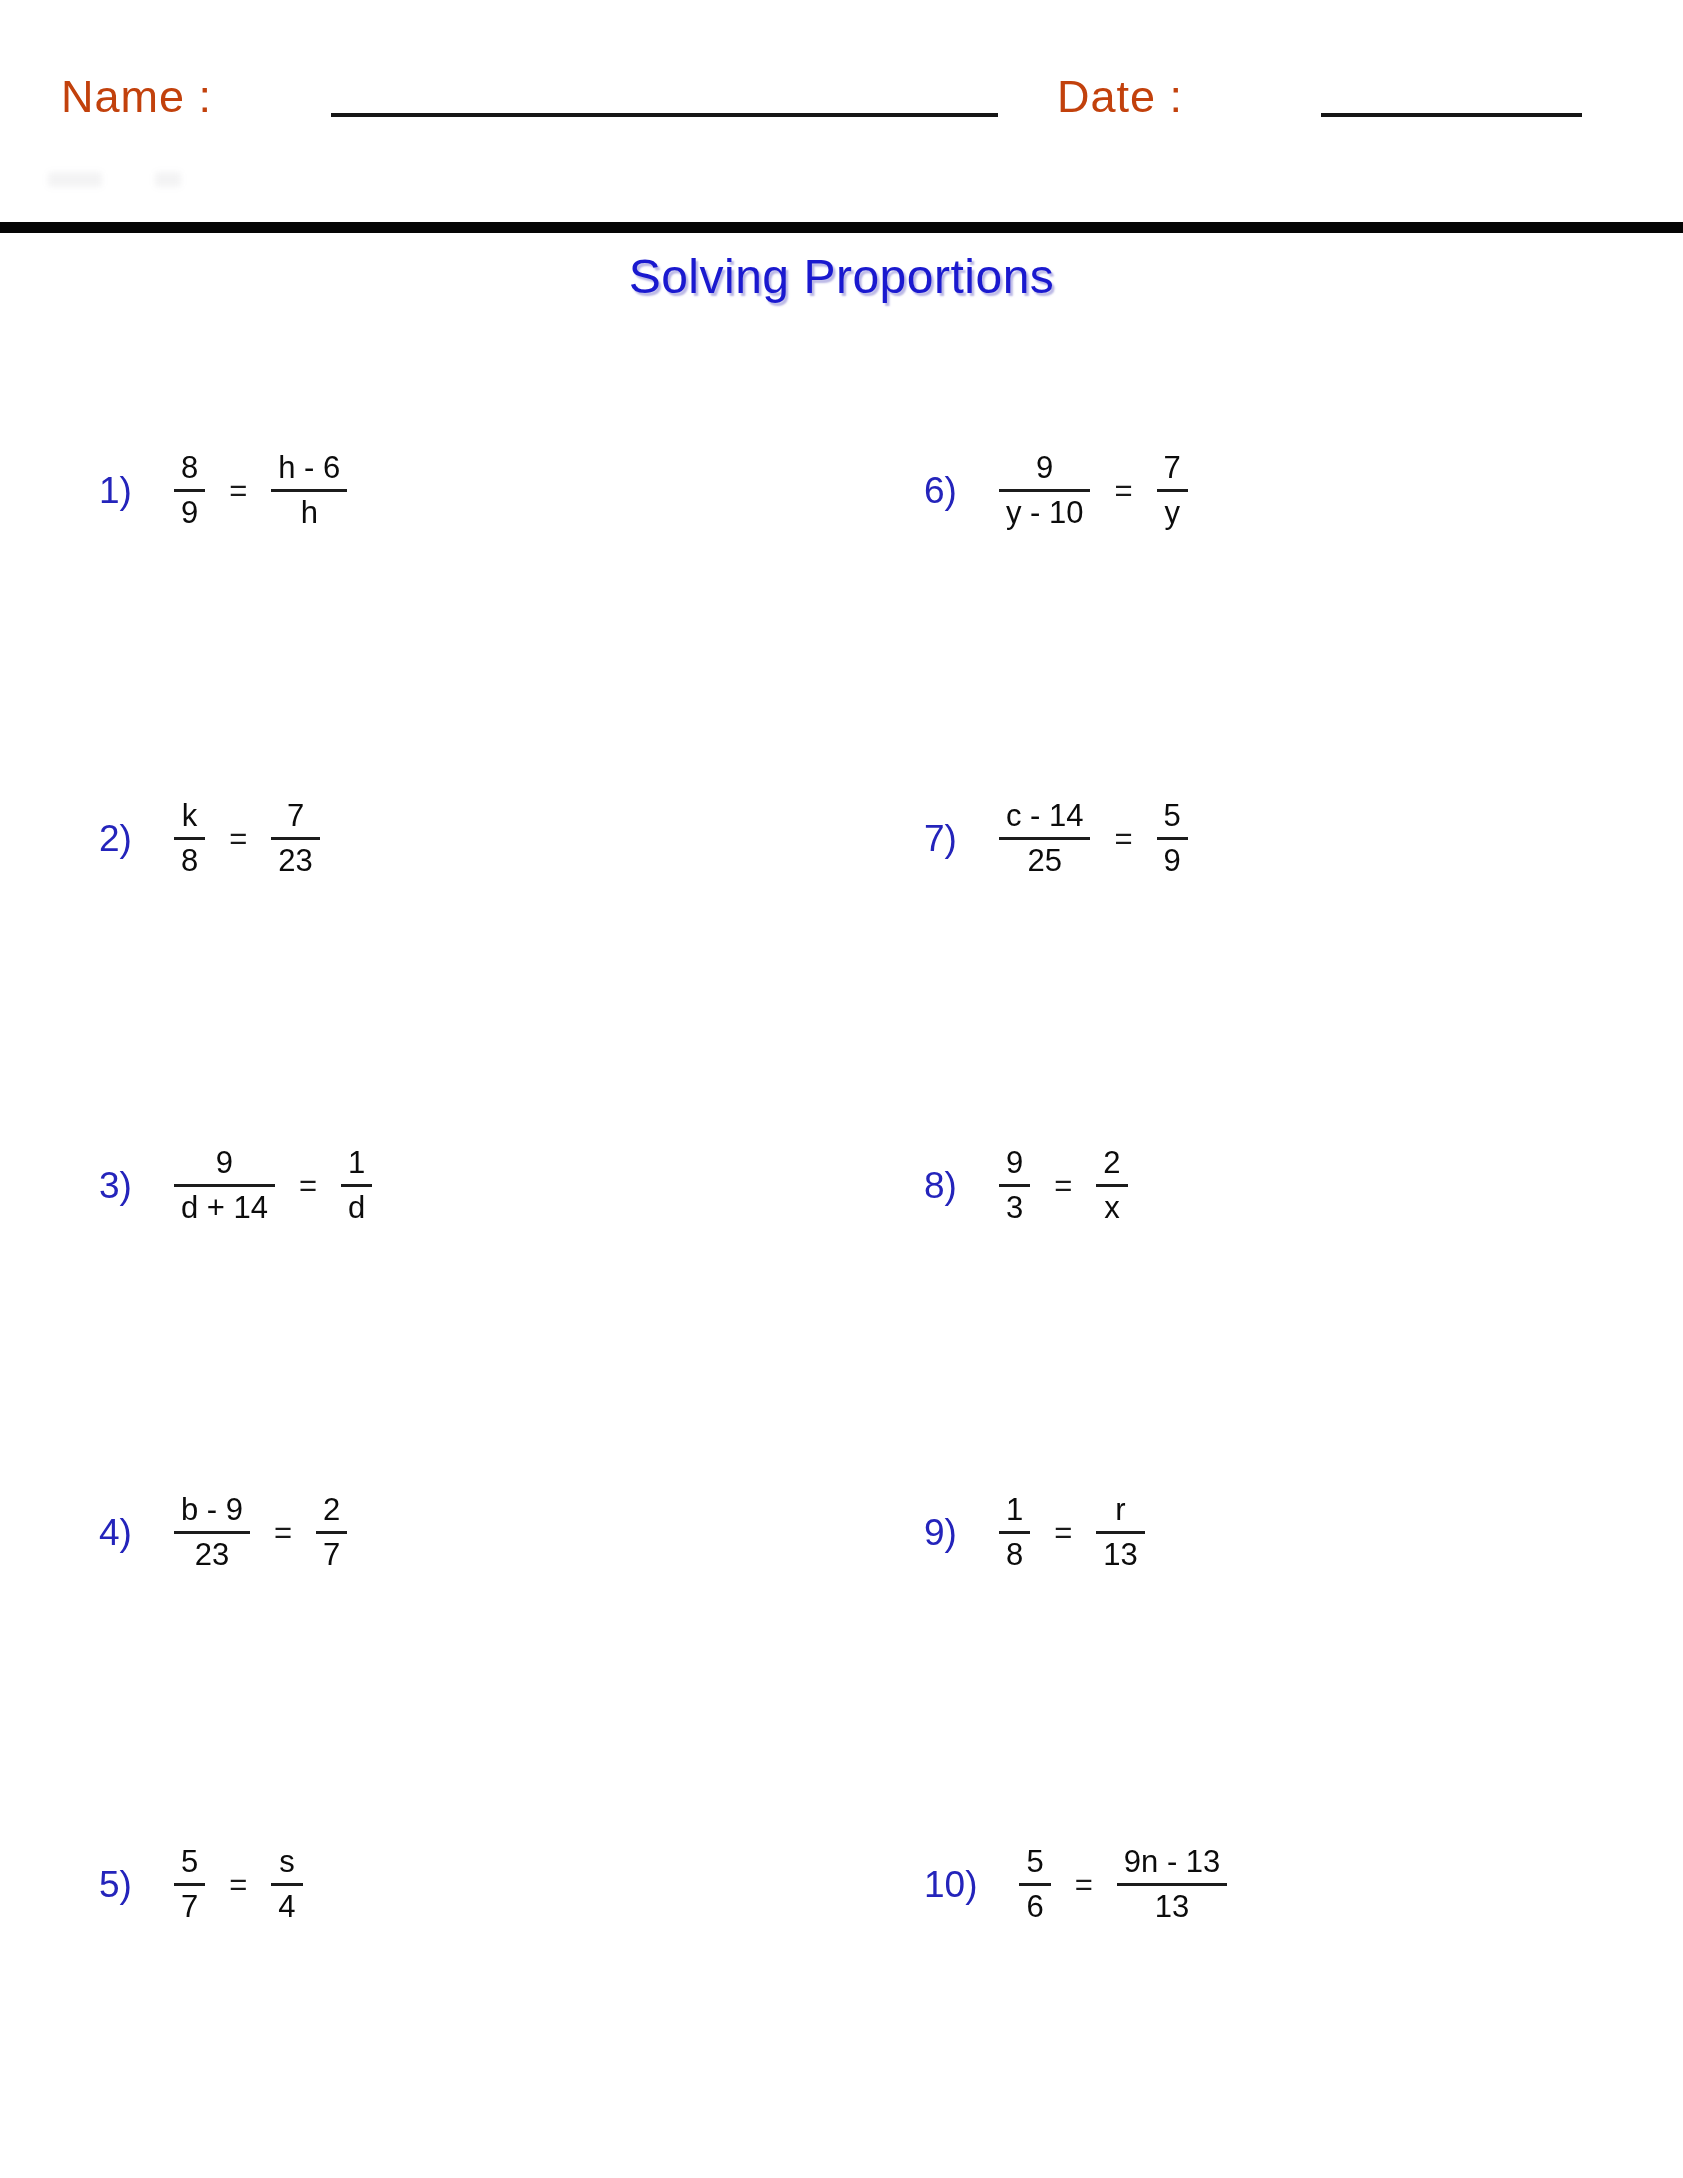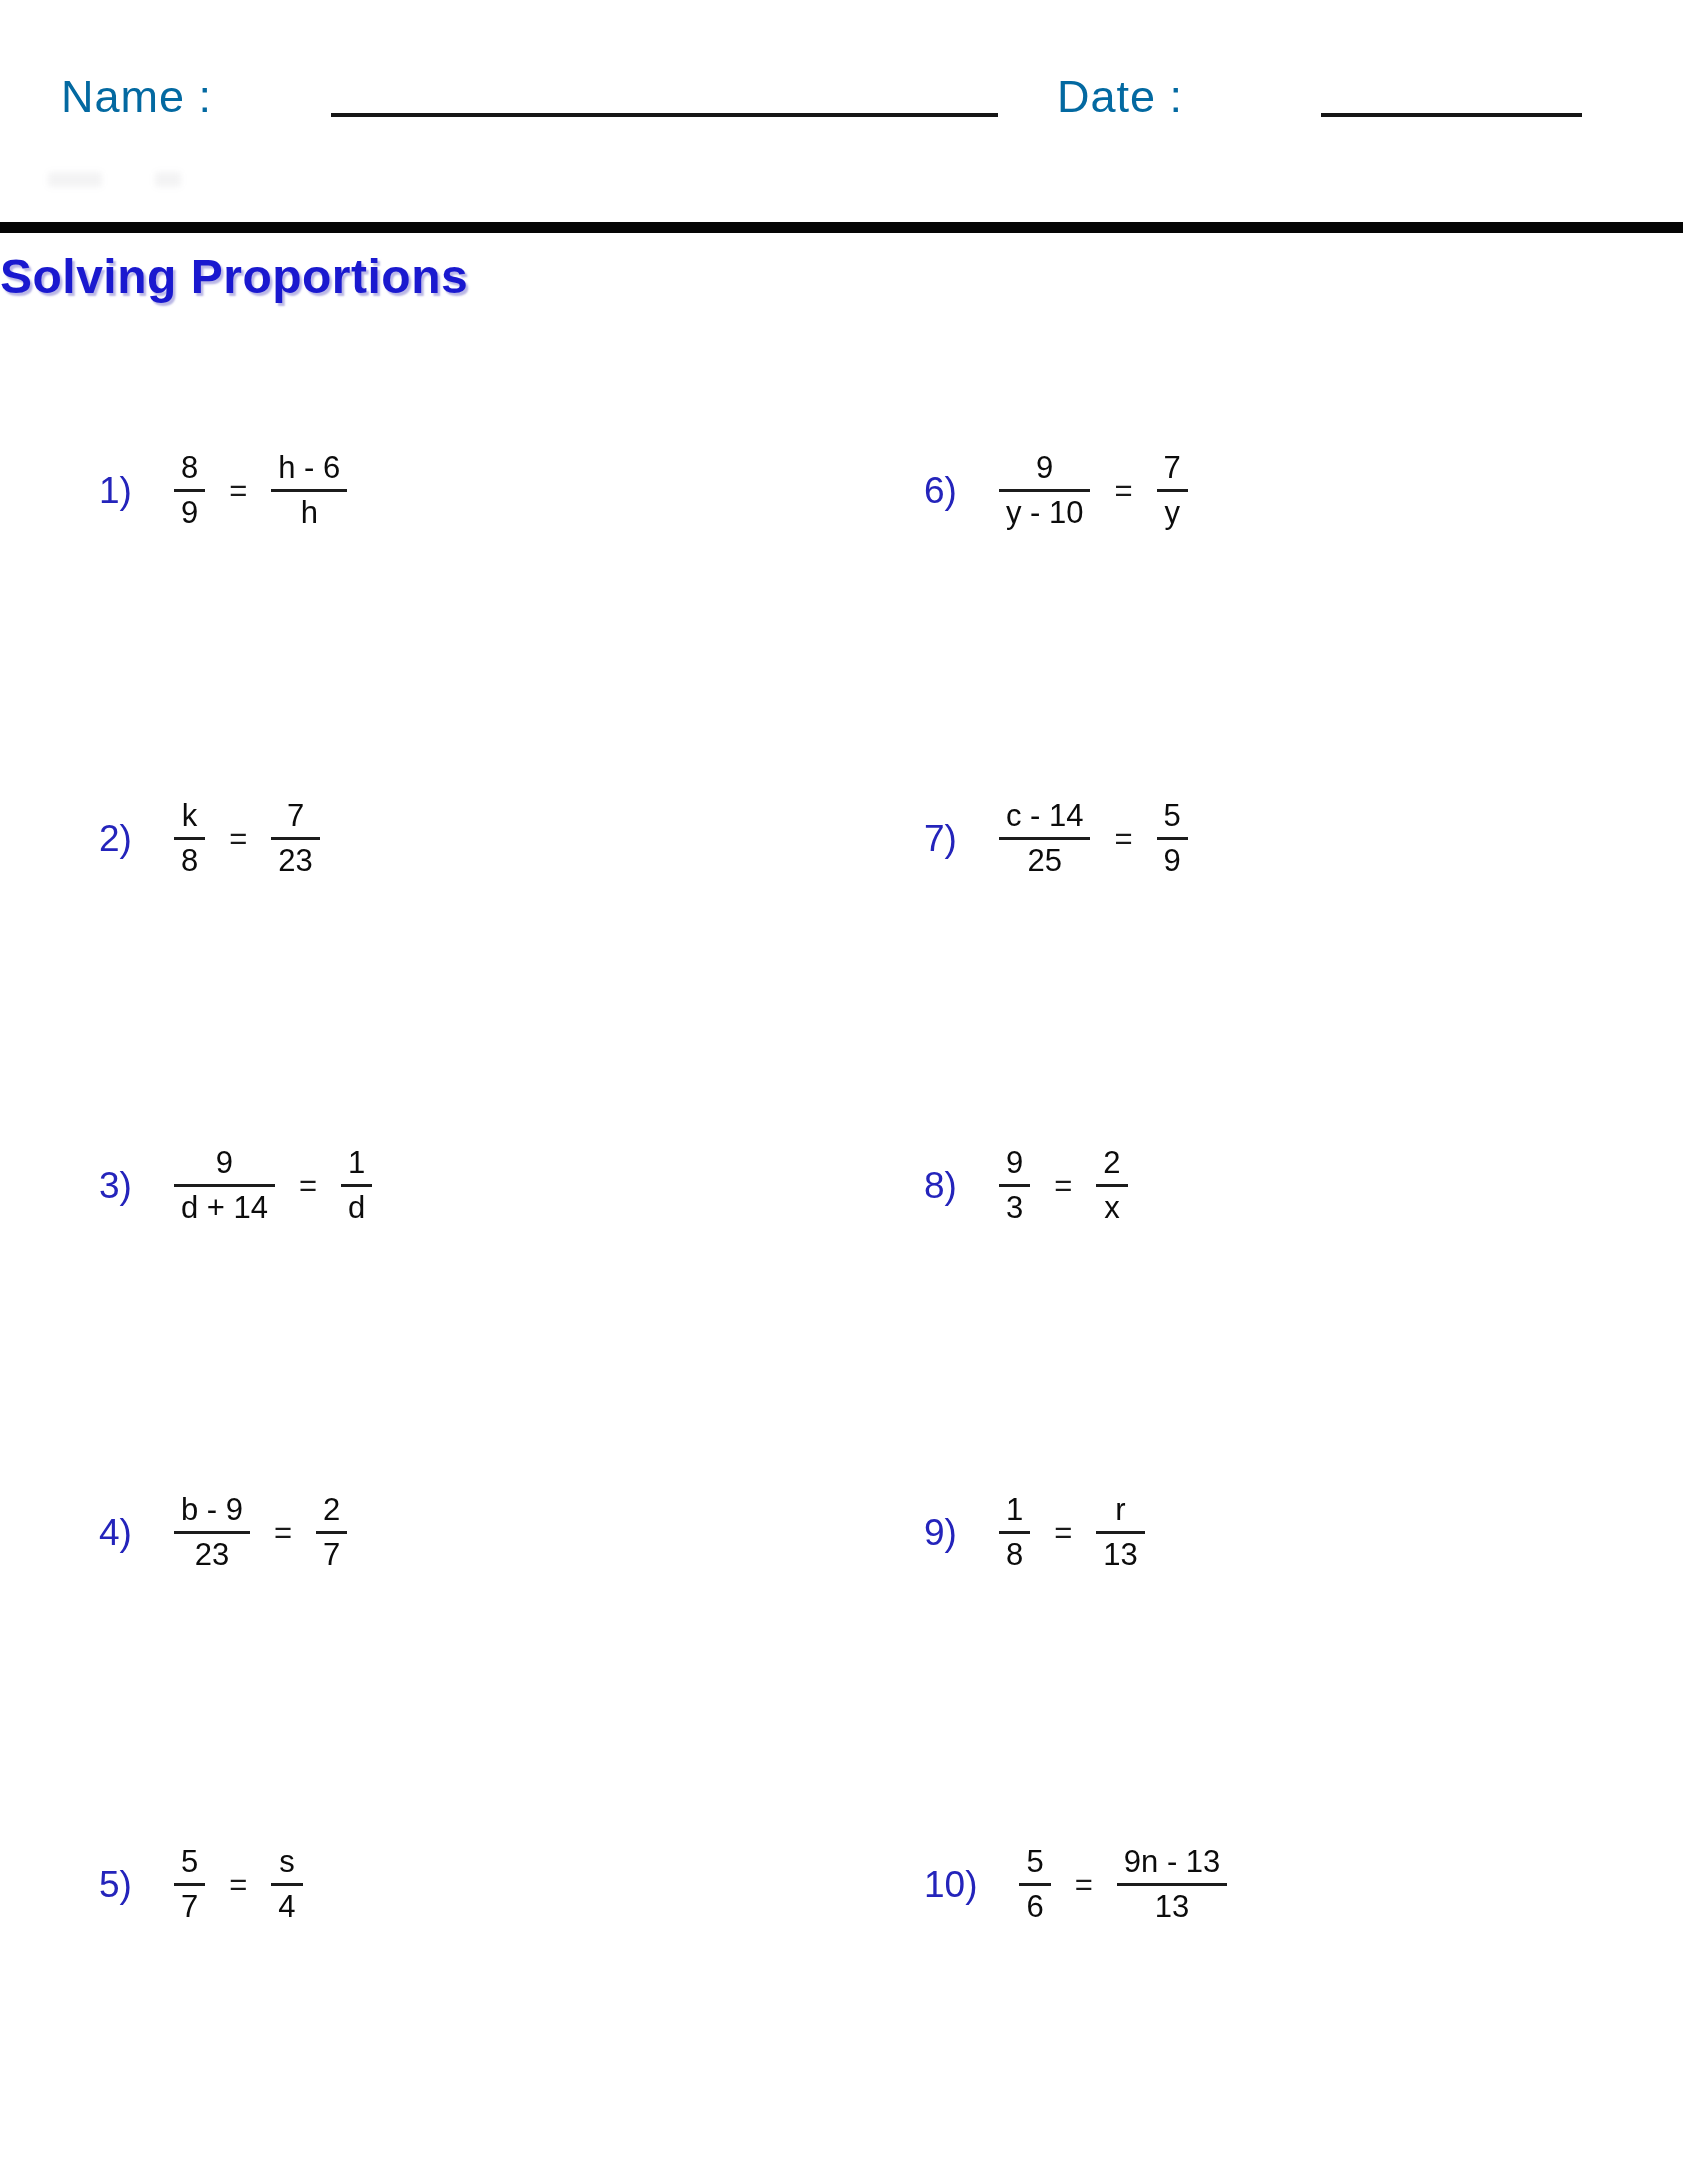--- a/index.html
+++ b/index.html
@@ -12,21 +12,21 @@
     background: #ffffff;
     font-family: "Liberation Sans", "DejaVu Sans", sans-serif;
     color: #0d0d0d;
     overflow: hidden;
   }
 
   
   .hdr-label {
     position: absolute;
     font-size: 45px;
-    color: #0369a1;
+    color: #c2410c;
     letter-spacing: 1px;
     white-space: nowrap;
   }
   .name-label { left: 61px;  top: 71px; }
   .date-label { left: 1057px; top: 71px; }
   .blank-line {
     position: absolute;
     top: 113px;
     height: 0;
     border-top: 4px solid #161616;
@@ -54,22 +54,23 @@
     background: #ffffff;
     border-top: 6px solid #050505;
     border-bottom: 5px solid #050505;
   }
 
   
   .title {
     position: absolute;
     left: 0; top: 249px;
     width: 100%;
+    text-align: center;
     font-size: 48px;
-    font-weight: 700;
+    font-weight: 400;
     color: #1a19cf;
     letter-spacing: 0.5px;
     text-shadow: 2.5px 3px 2px rgba(128,122,208,0.55);
   }
   .instructions {
     position: absolute;
     left: 107px; top: 352px;
     font-size: 31px;
     font-weight: 700;
     color: #060606;

